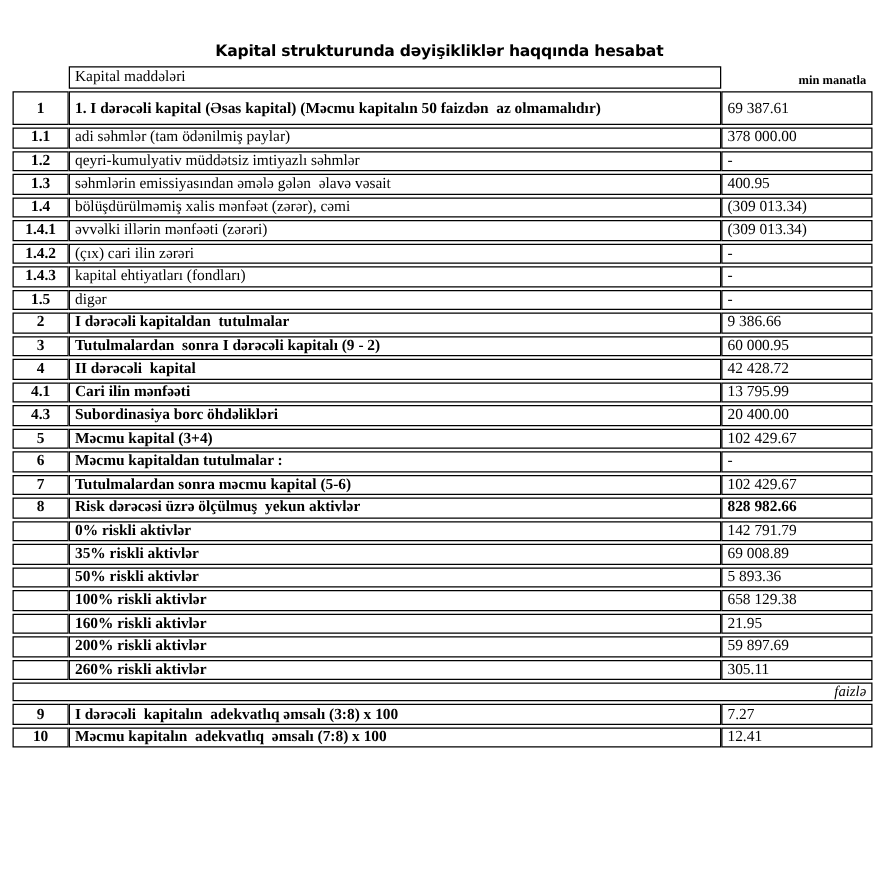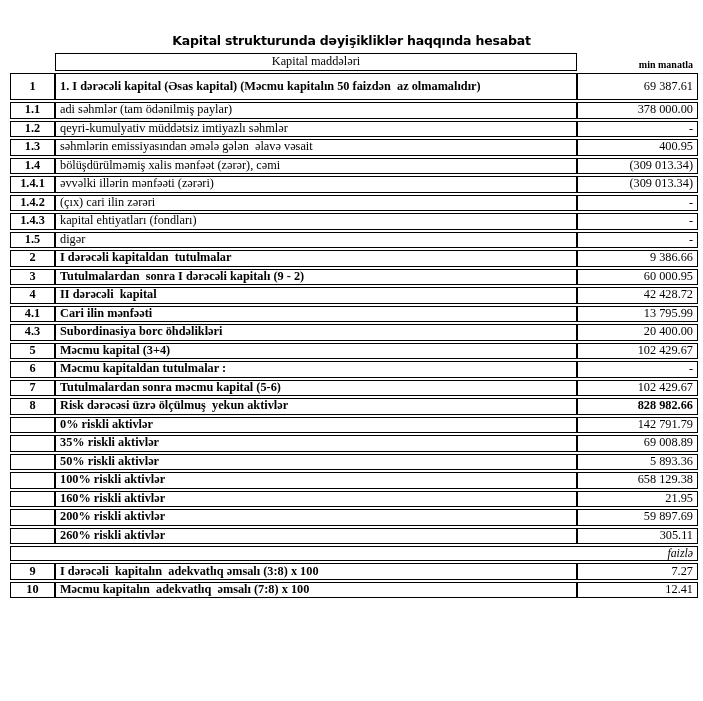--- a/index.html
+++ b/index.html
@@ -49,31 +49,30 @@
   td.noborder {
     border: 1.5px solid transparent;
     background: transparent;
   }
   td.num-cell {
     text-align: center;
     font-weight: bold;
     padding: 0 1px;
   }
   td.label-header {
-    text-align: center;
+    text-align: left;
     height: 16px;
   }
   td.value-header {
     text-align: right;
     font-weight: bold;
     vertical-align: bottom;
     font-size: 10px;
   }
   td.value-cell {
-    text-align: right;
     margin-left: 36px;
   }
   td.bold { font-weight: bold; }
   tr.tall td { height: 25px; }
   td.unit-cell {
     text-align: right;
     font-style: italic;
     height: 11px;
     font-size: 11.8px;
   }

